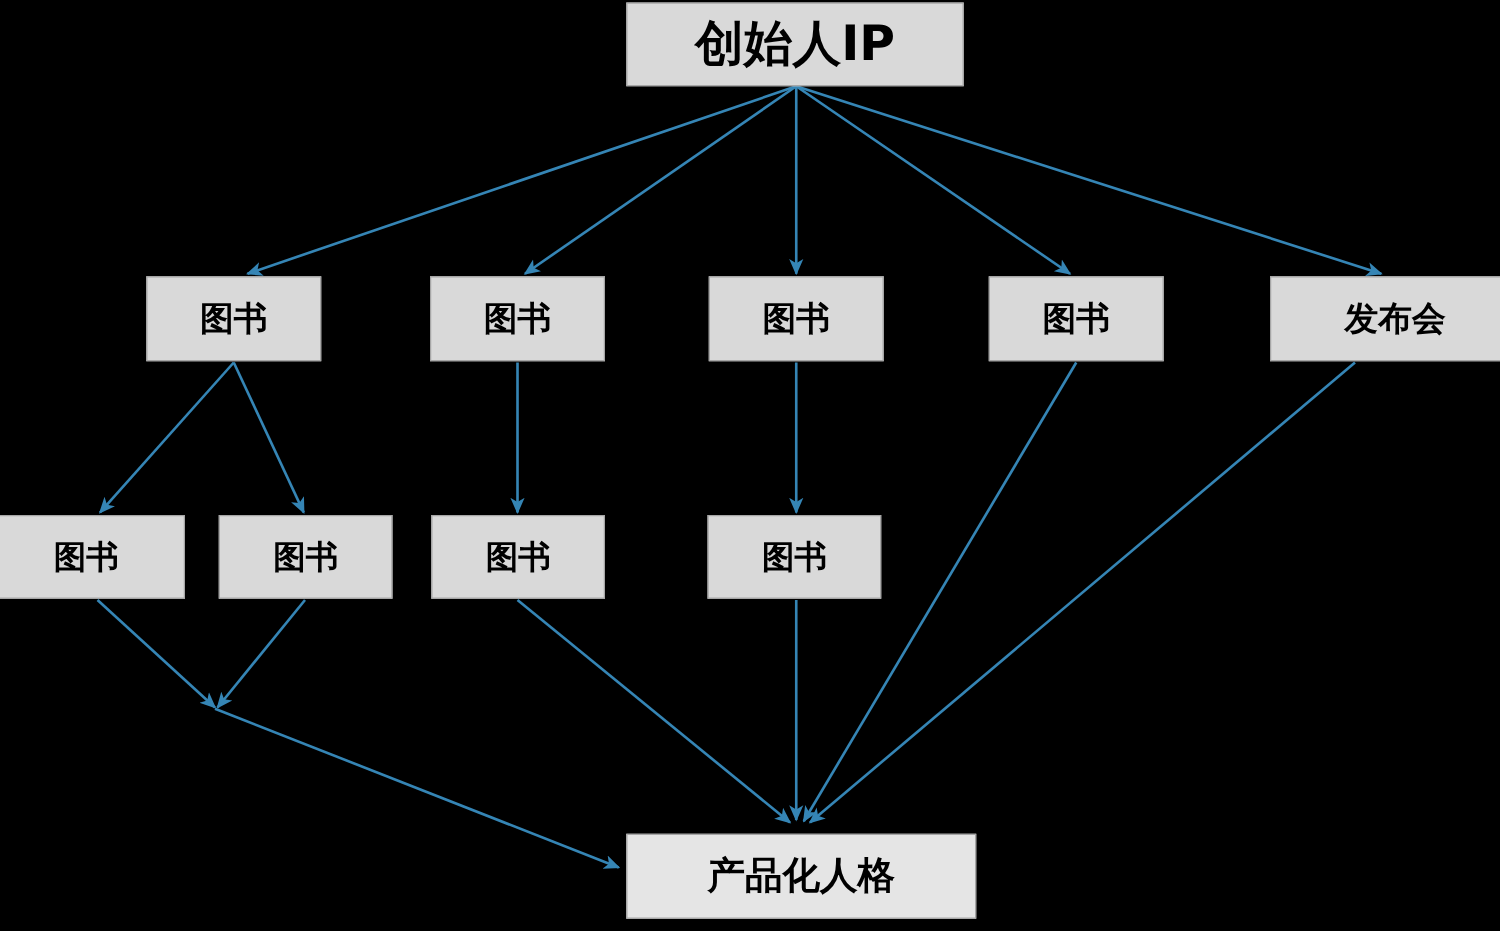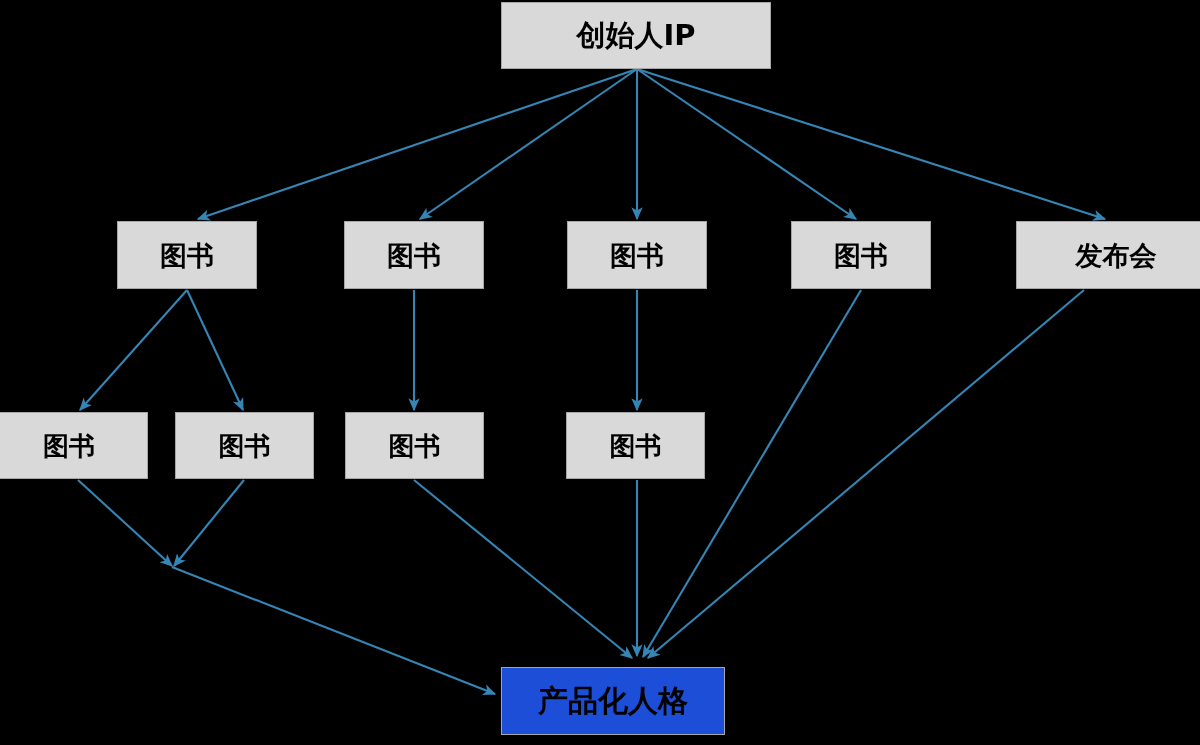--- a/index.html
+++ b/index.html
@@ -36,21 +36,21 @@
     font-weight: bold;
     line-height: 1;
     text-align: center;
     white-space: nowrap;
     z-index: 5;
   }
   .node-label {
     display: block;
     font-weight: bold;
   }
-  .n-top { font-size: 29px; }
+  .n-top { font-size: 39px; }
   .n-mid { font-size: 27px; }
   .n-low { font-size: 26px; }
   .n-bottom { font-size: 30px; }
 </style>
 </head>
 <body>
 
 <div id="canvas">
 
   <svg id="edges" viewBox="0 0 1200 745" xmlns="http://www.w3.org/2000/svg">
@@ -105,17 +105,17 @@
   <div class="node n-low" style="left: 175px; top: 412px; width: 139px; height: 67px; background: rgb(217, 217, 217); border-color: rgb(166, 166, 166); color: rgb(0, 0, 0);">
     <span class="node-label">图书</span>
   </div>
   <div class="node n-low" style="left: 345px; top: 412px; width: 139px; height: 67px; background: rgb(217, 217, 217); border-color: rgb(166, 166, 166); color: rgb(0, 0, 0);">
     <span class="node-label">图书</span>
   </div>
   <div class="node n-low" style="left: 566px; top: 412px; width: 139px; height: 67px; background: rgb(217, 217, 217); border-color: rgb(166, 166, 166); color: rgb(0, 0, 0);">
     <span class="node-label">图书</span>
   </div>
 
-  <div class="node n-bottom" style="left: 501px; top: 667px; width: 224px; height: 68px; background: #1d4ed8; border-color: rgb(166, 166, 166); color: rgb(0, 0, 0);">
+  <div class="node n-bottom" style="left: 501px; top: 667px; width: 280px; height: 68px; background: #e5e5e5; border-color: rgb(166, 166, 166); color: rgb(0, 0, 0);">
     <span class="node-label">产品化人格</span>
   </div>
 
 </div>
 
 </body></html>

